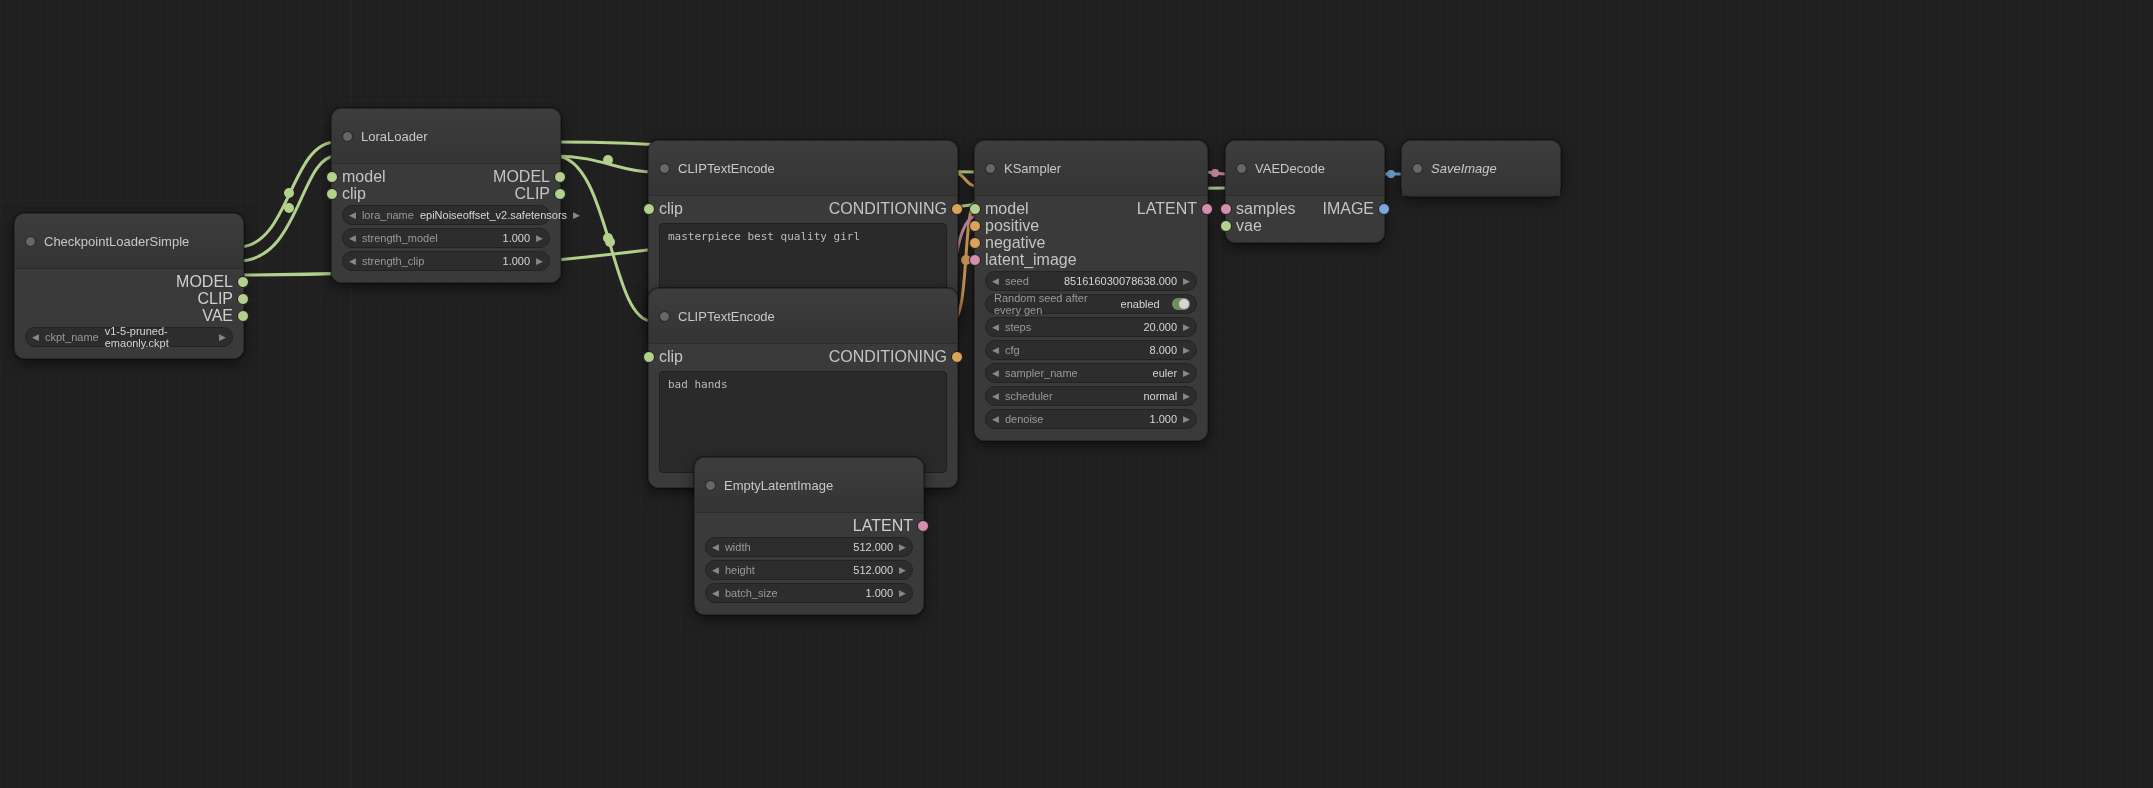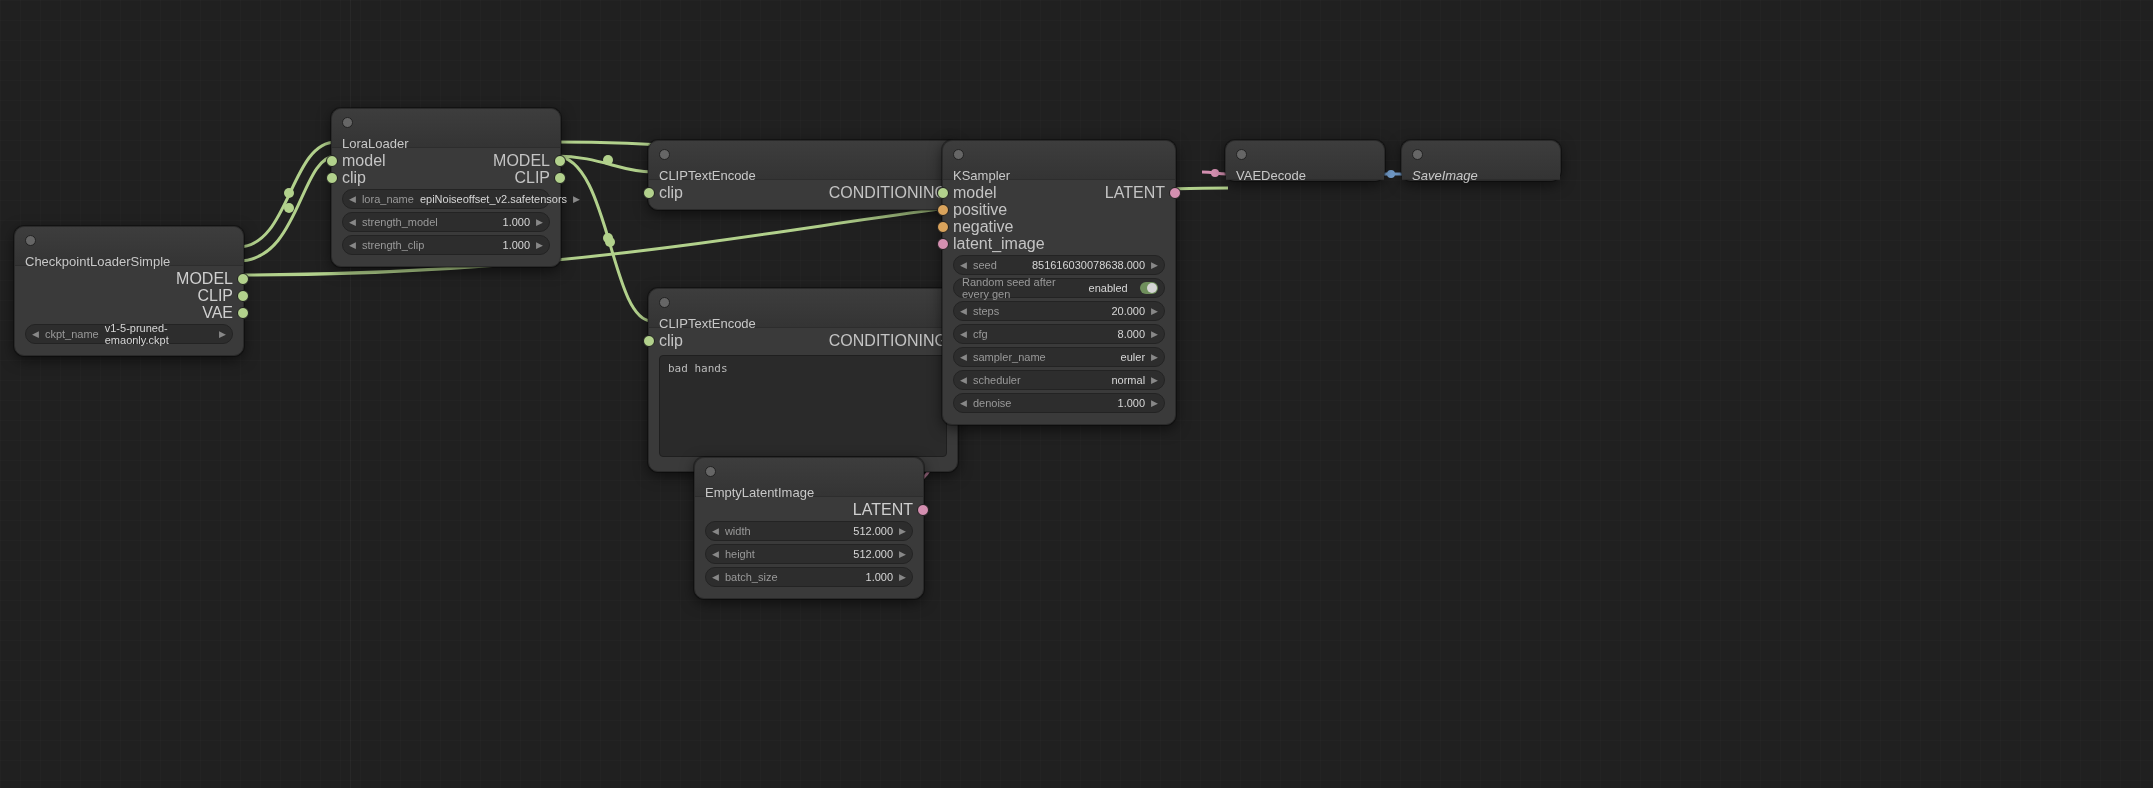--- a/index.html
+++ b/index.html
@@ -18,24 +18,24 @@
     background-size:20px 20px;
     pointer-events:none;
   }
   svg.wires{position:absolute;inset:0;width:2153px;height:788px;pointer-events:none;z-index:1;}
   .node{
     position:absolute;background:#3a3a3a;border:1px solid #2a2a2a;
     border-radius:10px;box-shadow:0 4px 14px rgba(0,0,0,0.55),0 0 0 1px rgba(0,0,0,0.3);
     z-index:2;
   }
   .node .title{
-    height:22px;display:flex;gap:8px;padding:8px 10px;
+    height:22px;display:flex;align-items:center;gap:8px;padding:16px 10px;
     border-bottom:1px solid rgba(0,0,0,0.25);
     background:linear-gradient(#3d3d3d,#343434);
-    border-radius:10px 10px 0 0;font-size:13px;color:#c8c8c8;flex-direction:column;
+    border-radius:10px 10px 0 0;font-size:13px;color:#c8c8c8;
   }
   .node .title .dot{width:9px;height:9px;border-radius:50%;background:#666;border:1px solid #222;flex:none;}
   .body{padding:4px 0 8px 0;position:relative;}
   .row{display:flex;align-items:center;height:17px;padding:0 10px;position:relative;}
   .row.out{justify-content:flex-end;}
   .row .lbl{font-size:16px;color:#c4c4c4;}
   .row.out .lbl{color:#cfcfcf;}
   .port{
     position:absolute;width:10px;height:10px;border-radius:50%;
     background:#b2d18c;border:1px solid #1e1e1e;top:50%;transform:translateY(-50%);
@@ -107,21 +107,21 @@
 
   <path d="M917,480 C960,480 935,216 977,216" stroke="#d48fb0" stroke-width="3" fill="none"></path>
 
   <path d="M1202,172 C1215,172 1215,174 1228,174" stroke="#d48fb0" stroke-width="3" fill="none"></path>
   <circle cx="1215" cy="173" r="4" fill="#d48fb0"></circle>
 
   <path d="M1378,174 C1392,174 1392,174 1404,174" stroke="#7aa7d9" stroke-width="3" fill="none"></path>
   <circle cx="1391" cy="174" r="4" fill="#7aa7d9"></circle>
 </svg>
 
-<div class="node" style="left:14px;top:226px;width:228px;">
+<div class="node" style="left:14px;top:213px;width:228px;">
   <div class="title">
     <span class="dot"></span>
     <span>CheckpointLoaderSimple</span>
   </div>
   <div class="body">
     <div class="row out">
         <span class="lbl">MODEL</span>
         <span class="port out"></span>
       </div>
     <div class="row out">
@@ -185,20 +185,21 @@
       <span class="dot"></span>
       <span>CLIPTextEncode</span>
     </div>
   <div class="body">
     <div class="row">
       <span class="port in"></span>
       <span class="lbl">clip</span>
       <span class="lbl" style="margin-left:auto">CONDITIONING</span>
       <span class="port out orange"></span>
     </div>
+    <div class="textarea" style="height:72px;">masterpiece best quality girl</div>
   </div>
 </div>
 
 <div class="node" style="left:648px;top:288px;width:308px;">
   <div class="title">
       <span class="dot"></span>
       <span>CLIPTextEncode</span>
     </div>
   <div class="body">
     <div class="row">
@@ -235,21 +236,21 @@
       </div>
     <div class="widget">
         <span class="tri">◀</span>
         <span class="wlabel">batch_size</span>
         <span class="wval">1.000</span>
         <span class="tri">▶</span>
       </div>
   </div>
 </div>
 
-<div class="node" style="left:942px;top:140px;width:232px;">
+<div class="node" style="left:974px;top:140px;width:232px;">
   <div class="title">
       <span class="dot"></span>
       <span>KSampler</span>
     </div>
   <div class="body">
     <div class="row">
       <span class="port in"></span>
       <span class="lbl">model</span>
       <span class="lbl" style="margin-left:auto">LATENT</span>
       <span class="port out pink"></span>
@@ -308,20 +309,32 @@
         <span class="tri">▶</span>
       </div>
   </div>
 </div>
 
 <div class="node" style="left:1225px;top:140px;width:158px;">
   <div class="title">
       <span class="dot"></span>
       <span>VAEDecode</span>
     </div>
+  <div class="body">
+    <div class="row">
+      <span class="port in pink"></span>
+      <span class="lbl">samples</span>
+      <span class="lbl" style="margin-left:auto">IMAGE</span>
+      <span class="port out blue"></span>
+    </div>
+    <div class="row">
+        <span class="port in"></span>
+        <span class="lbl">vae</span>
+      </div>
+  </div>
 </div>
 
 <div class="node" style="left:1401px;top:140px;width:158px;font-style:italic;">
   <div class="title">
       <span class="dot"></span>
       <span>SaveImage</span>
     </div>
 </div>
 
 </body></html>

